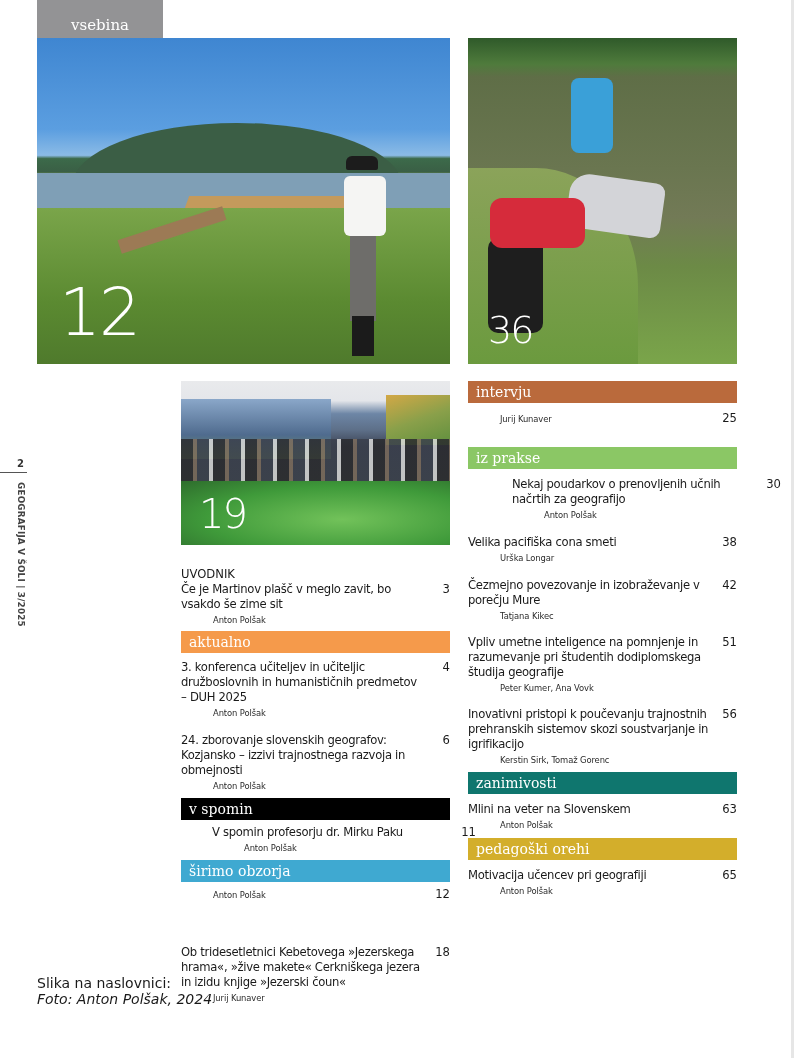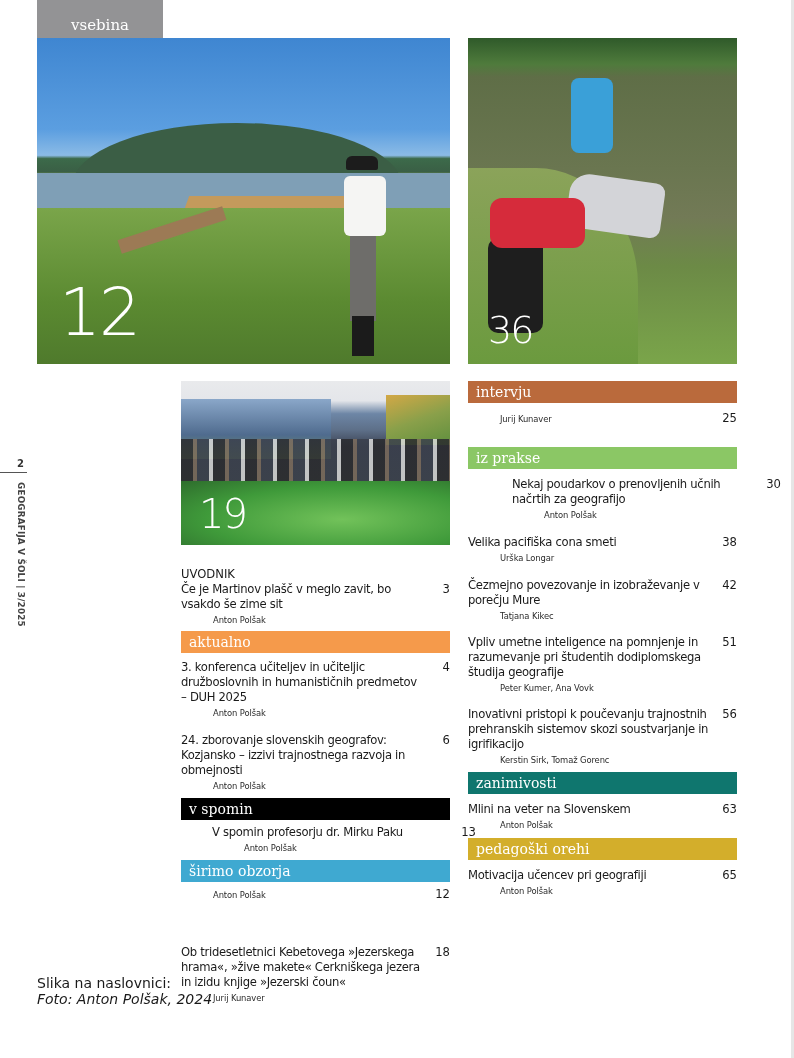--- a/index.html
+++ b/index.html
@@ -149,21 +149,21 @@
 <div class="entry" style="left:181px; top:733px; width:269px;">
   <span class="title">24. zborovanje slovenskih geografov: Kozjansko – izzivi trajnostnega razvoja in obmejnosti</span>
   <span class="page">6</span>
   <span class="author">Anton Polšak</span>
 </div>
 
 <div class="bar" style="left:181px; top:798px; width:269px; background:#000000;">v spomin</div>
 
 <div class="entry" style="left:186px; top:825px; width:264px;margin-left:26px;">
   <span class="title">V spomin profesorju dr. Mirku Paku</span>
-  <span class="page">13</span>
+  <span class="page">11</span>
   <span class="author">Anton Polšak</span>
 </div>
 
 <div class="bar" style="left:181px; top:860px; width:269px; background:#3fa9d1;">širimo obzorja</div>
 
 <div class="entry" style="left:181px; top:887px; width:269px;">
   <span class="page">12</span>
   <span class="author">Anton Polšak</span>
 </div>
 

